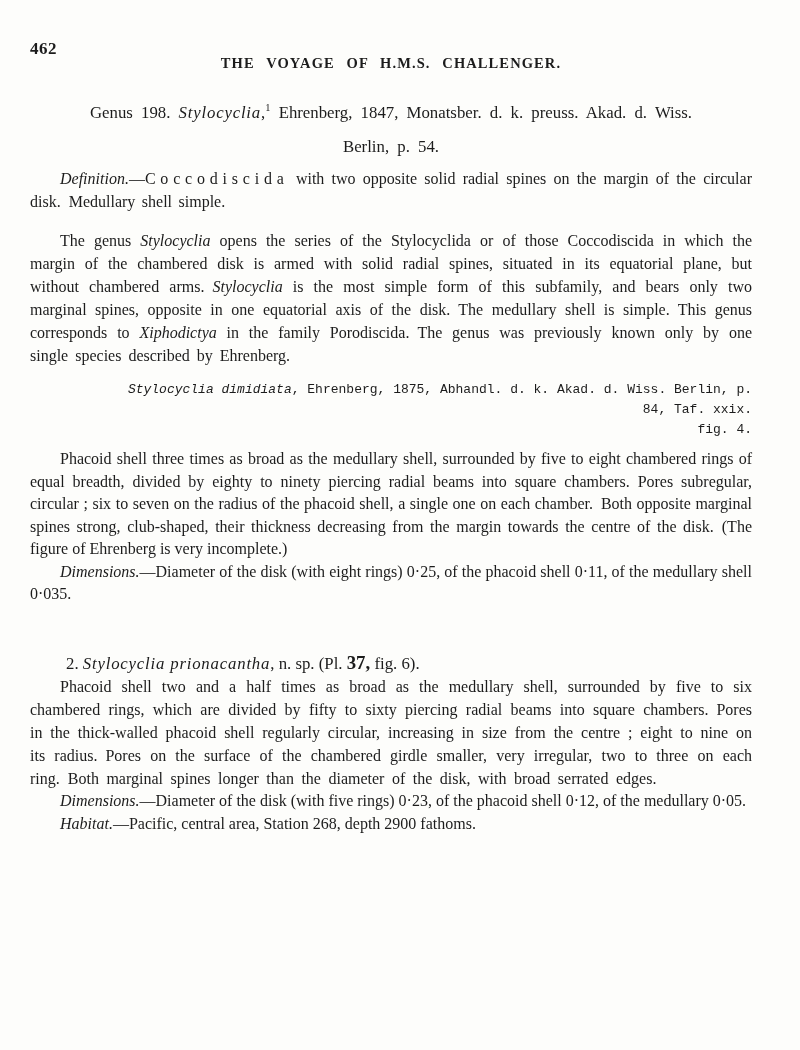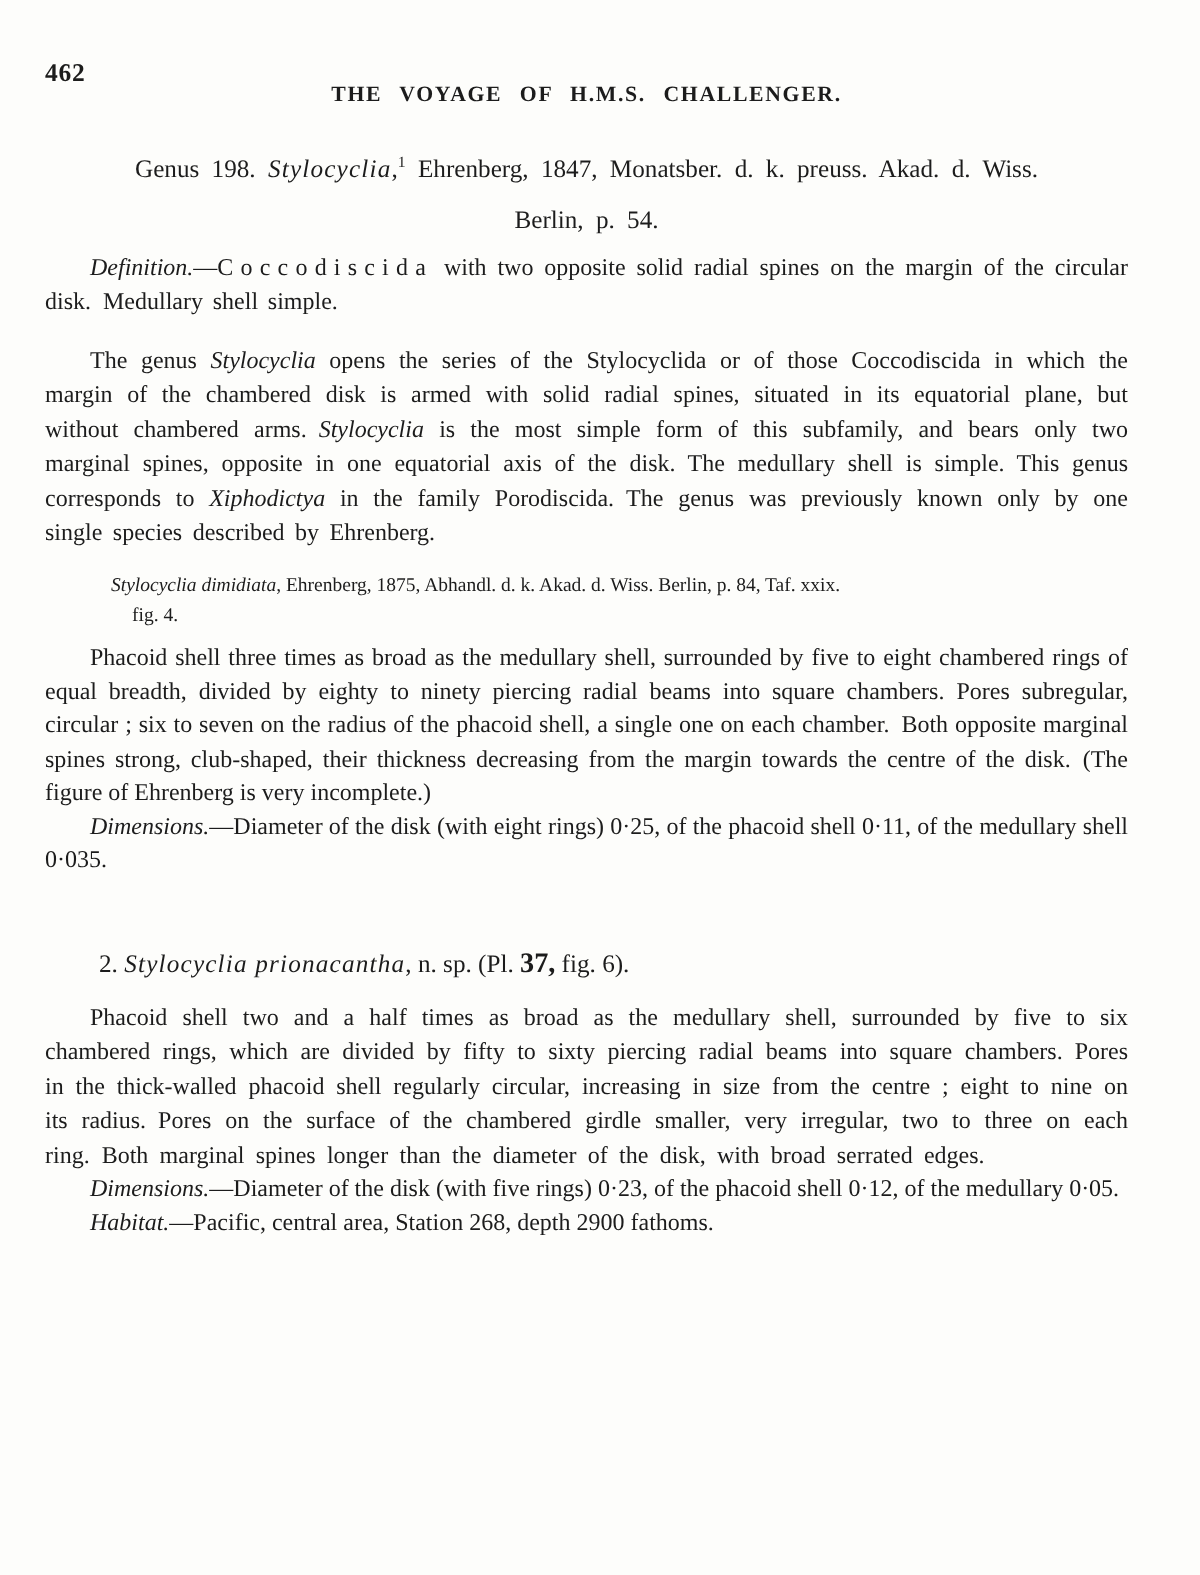--- a/index.html
+++ b/index.html
@@ -35,24 +35,24 @@
 
   .para{margin:0;text-align:justify;text-indent:30px;}
   .definition{margin-top:4px;word-spacing:2.5px;}
   .genus-desc{margin-top:16px;word-spacing:3px;line-height:23px;}
 
   .species-heading{font-size:16.8px;margin:0 0 0 36px;text-align:left;}
   .species-heading .s-i{letter-spacing:0.8px;}
   .sp1{margin-top:40px;}
   .sp2{margin-top:46px;}
 
-  .synonymy{margin:13px 0 0 44px;font-size:13px;line-height:20px;text-align:left;text-indent:0;}
+  .synonymy{margin:13px 0 0 96px;font-size:13px;line-height:20px;text-align:right;text-indent:0;font-family:Liberation Mono, monospace;}
 
   .desc1{margin-top:8px;}
-  .desc2{margin-top:13px;word-spacing:3.5px;line-height:23px;}
+  .desc2{word-spacing:3.5px;line-height:23px;}
 
   .footnote{margin-top:6px;text-align:center;font-size:12.2px;line-height:17px;}
 
   .speck{
     position:absolute;left:660px;top:727px;width:3px;height:2px;
     background:#8a8a8a;border-radius:50%;opacity:0.7;
   }
 </style>
 </head>
 <body>

